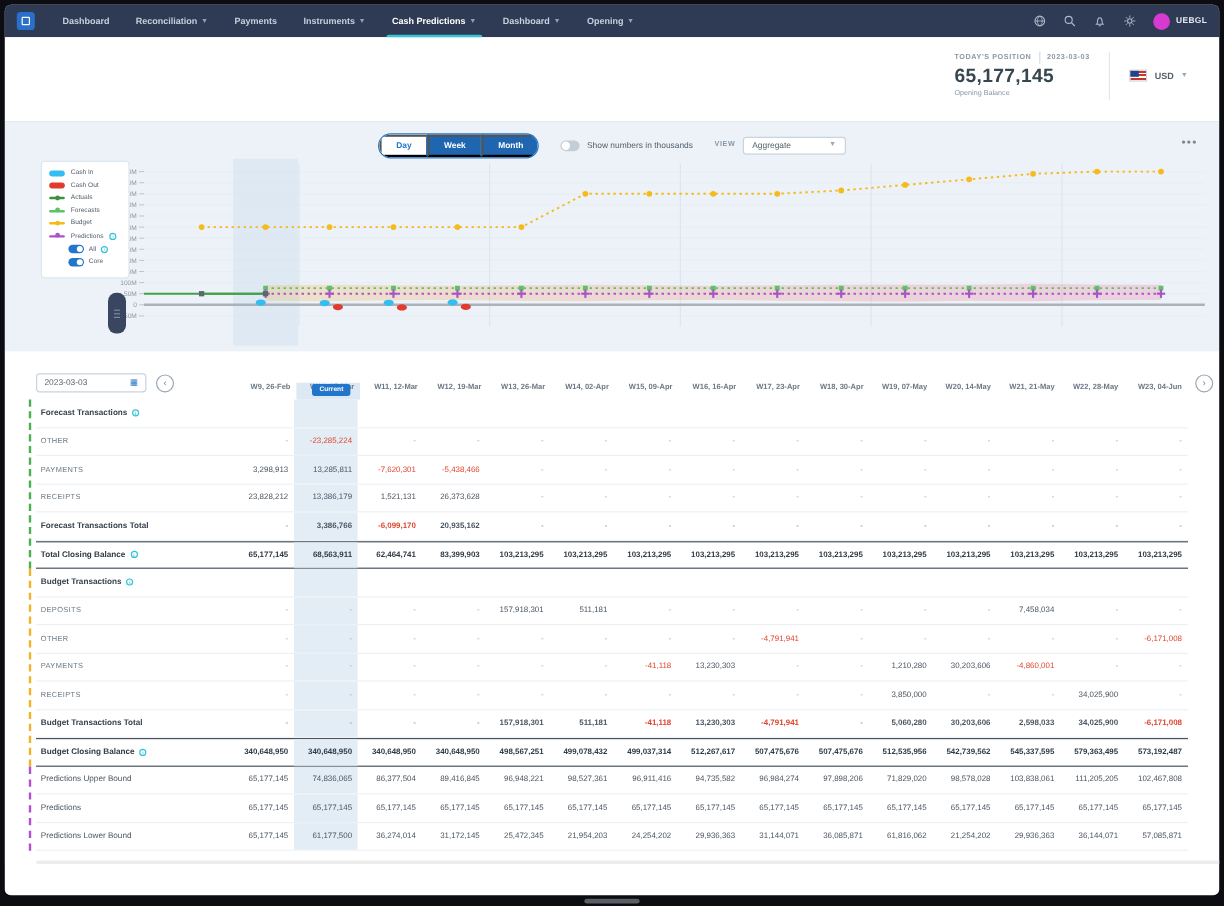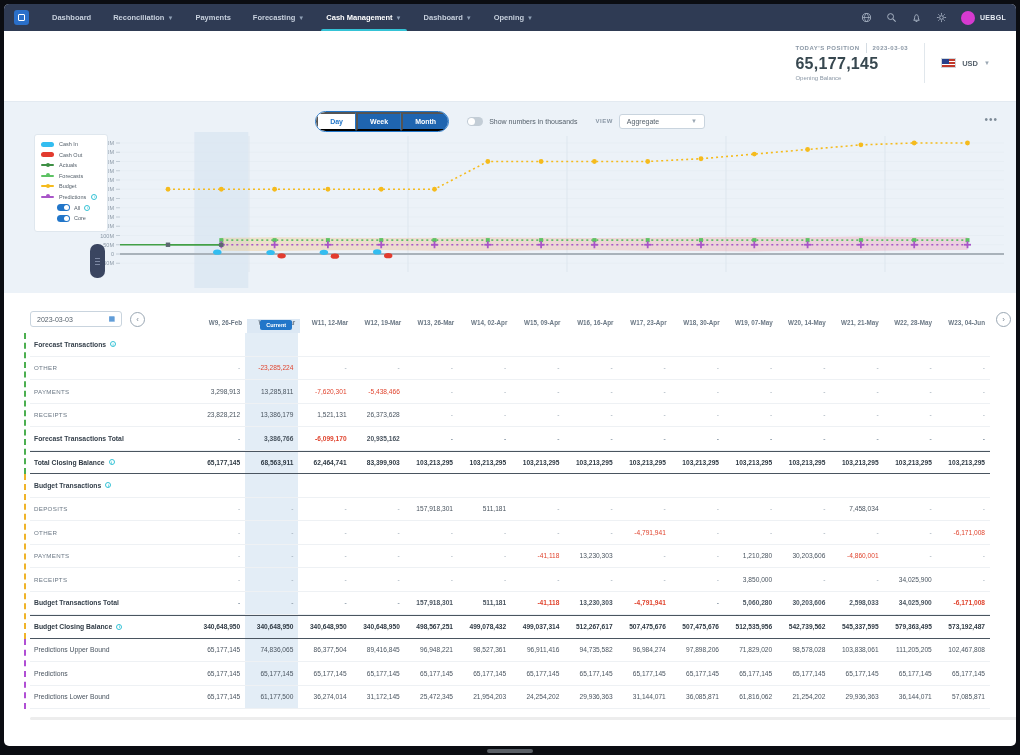--- a/index.html
+++ b/index.html
@@ -123,25 +123,25 @@
             <span>Dashboard</span>
           </div>
           <div class="nav-item">
             <span>Reconciliation</span>
             <span class="caret">▼</span>
           </div>
           <div class="nav-item">
             <span>Payments</span>
           </div>
           <div class="nav-item">
-            <span>Forecasting</span>
+            <span>Instruments</span>
             <span class="caret">▼</span>
           </div>
           <div class="nav-item active">
-            <span>Cash Management</span>
+            <span>Cash Predictions</span>
             <span class="caret">▼</span>
           </div>
           <div class="nav-item">
             <span>Dashboard</span>
             <span class="caret">▼</span>
           </div>
           <div class="nav-item">
             <span>Opening</span>
             <span class="caret">▼</span>
           </div>

